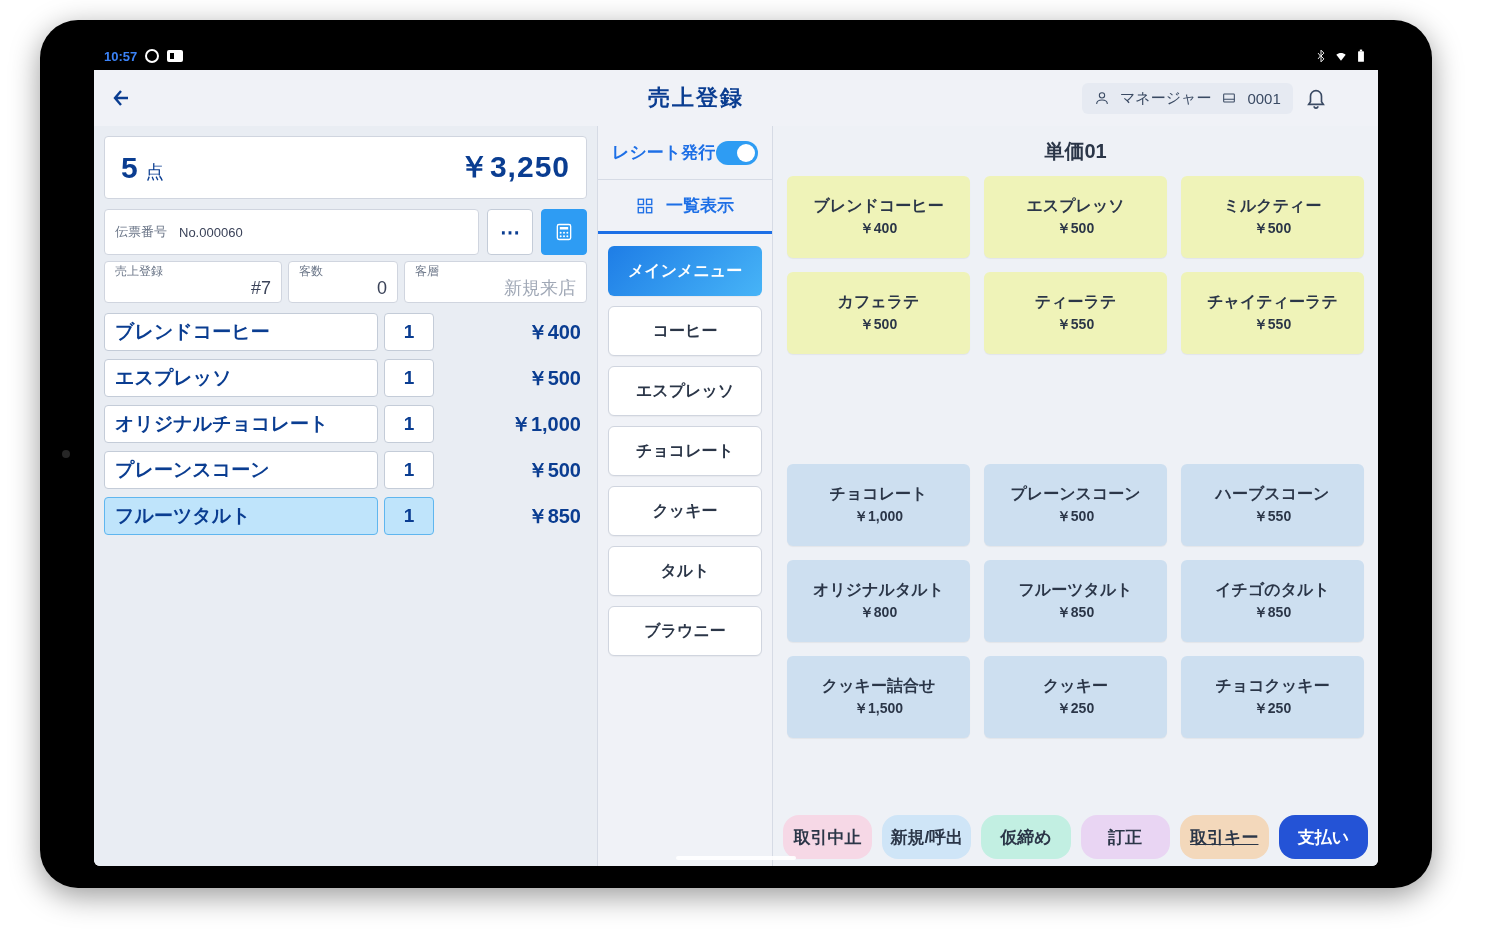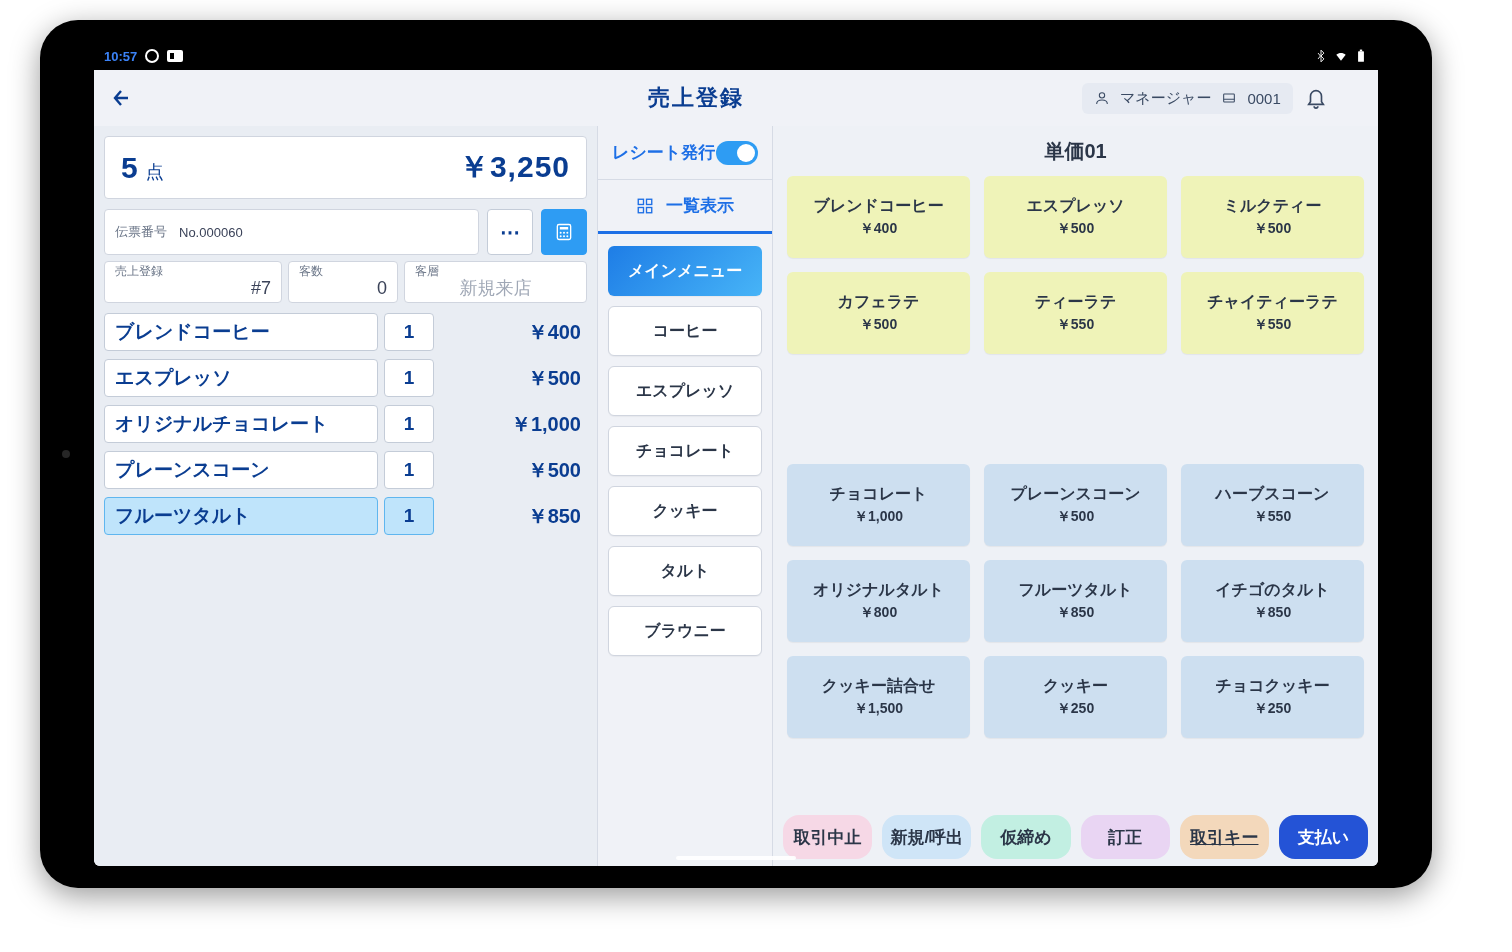--- a/index.html
+++ b/index.html
@@ -39,21 +39,21 @@
   .slip-box { flex: 1; display: flex; align-items: center; background: #fff; border: 1px solid #d0d5df; border-radius: 4px; padding: 4px 10px; height: 46px; }
   .slip-label { font-size: 13px; color: #6b7688; margin-right: 12px; }
   .slip-value { font-size: 13px; color: #3a4258; font-weight: 500; }
   .sq-btn { width: 46px; height: 46px; border: 1px solid #c4ccd8; border-radius: 4px; background: #fff; display: flex; align-items: center; justify-content: center; color: #0a3d91; font-size: 20px; font-weight:700; }
   .sq-btn.blue { background: #2e9cf3; border-color: #2e9cf3; color: #fff; }
   .sq-btn svg { width:20px; height:20px; fill:currentColor; }
   .sub-row { display: flex; gap: 6px; margin-bottom: 6px; }
   .sub-box { background: #fff; border: 1px solid #d0d5df; border-radius: 4px; padding: 2px 10px; height: 42px; display: flex; flex-direction: column; justify-content: center; }
   .sub-box .lbl { font-size: 12px; color: #6b7688; line-height:12px; }
   .sub-box .val { font-size: 18px; color: #3a4258; text-align: right; line-height:22px; }
-  .sub-box.placeholder .val { color: #a0a8b6; font-size:18px; text-align:center; }
+  .sub-box.placeholder .val { color: #a0a8b6; font-size:18px; text-align:right; }
   .line-items { flex: 1; overflow: auto; }
   .line-row { display: flex; align-items: center; gap: 6px; padding: 4px 0; }
   .line-name { flex: 0 0 274px; height: 38px; border: 1px solid #c4ccd8; border-radius: 4px; background: #fff; color: #0a3d91; font-size: 19px; font-weight: 600; display: flex; align-items: center; padding: 0 10px; overflow: hidden; white-space: nowrap; }
   .line-qty { flex: 0 0 50px; height: 38px; border: 1px solid #c4ccd8; border-radius: 4px; background: #fff; color: #0a3d91; font-size: 19px; font-weight: 700; display: flex; align-items: center; justify-content: center; }
   .line-price { flex: 1; text-align: right; color: #0a3d91; font-size: 20px; font-weight: 700; padding-right: 6px; }
   .line-row.selected .line-name,
   .line-row.selected .line-qty { background: #bfe4fb; border-color: #5fb6ef; }
   
   .mid { width: 176px; background: #f0f2f7; border-left: 1px solid #d6dbe5; border-right: 1px solid #d6dbe5; display: flex; flex-direction: column; }
   .mid-top { height: 54px; display: flex; align-items: center; justify-content: space-between; padding: 0 14px; color: #1d6fe6; font-size: 17px; font-weight:600; border-bottom: 1px solid #d6dbe5;}

